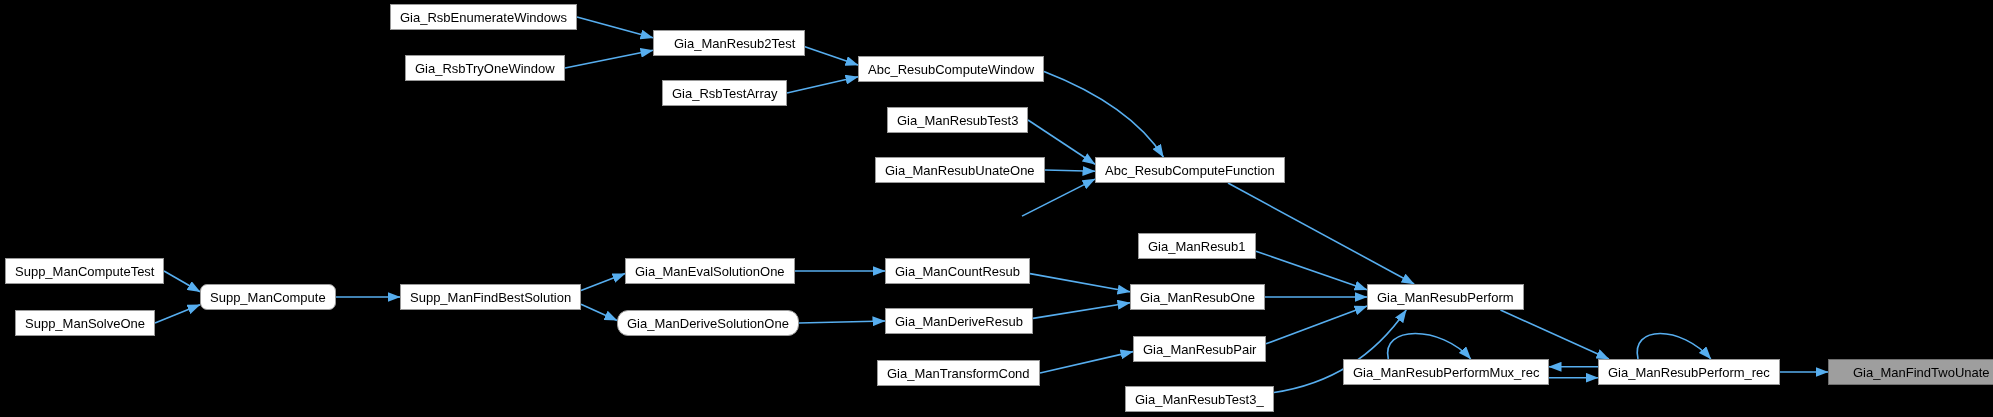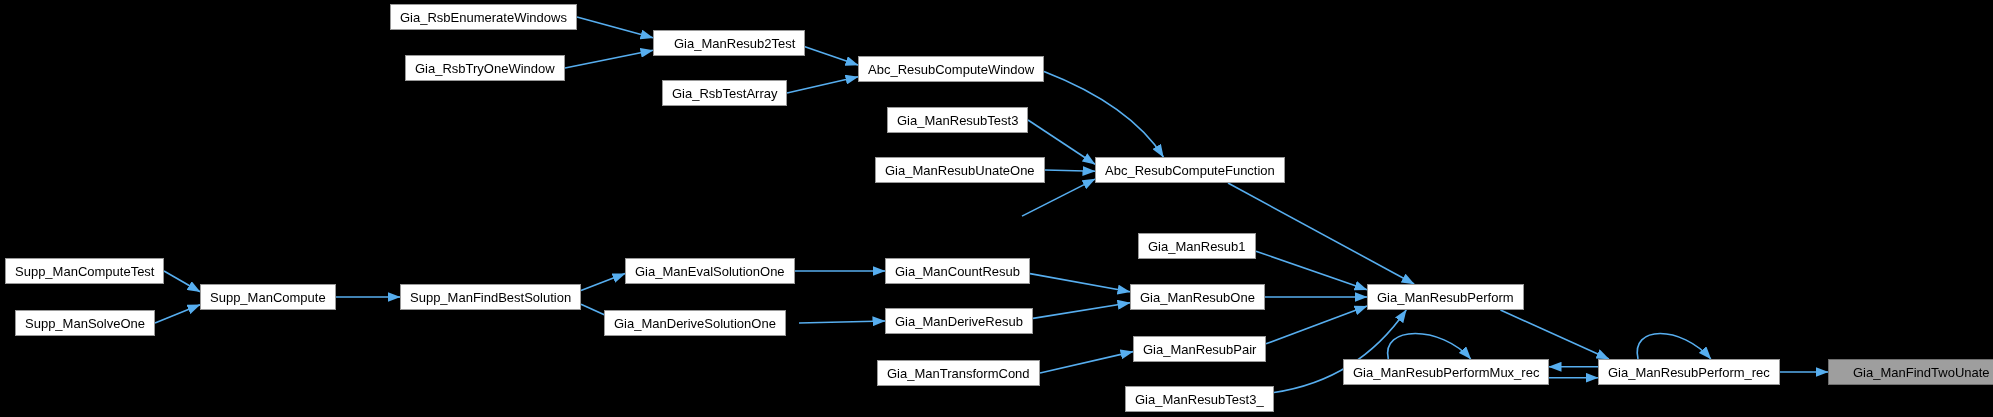--- a/index.html
+++ b/index.html
@@ -82,24 +82,24 @@
 <div class="node" style="left: 390px; top: 4px;">Gia_RsbEnumerateWindows</div>
     <div class="node" style="left: 405px; top: 55px;">Gia_RsbTryOneWindow</div>
     <div class="node" style="left: 653px; top: 30px; padding-left: 20px;">Gia_ManResub2Test</div>
     <div class="node" style="left: 662px; top: 80px;">Gia_RsbTestArray</div>
     <div class="node" style="left: 858px; top: 56px;">Abc_ResubComputeWindow</div>
     <div class="node" style="left: 887px; top: 107px;">Gia_ManResubTest3</div>
     <div class="node" style="left: 875px; top: 157px;">Gia_ManResubUnateOne</div>
     <div class="node" style="left: 1095px; top: 157px;">Abc_ResubComputeFunction</div>
     <div class="node" style="left: 5px; top: 258px;">Supp_ManComputeTest</div>
     <div class="node" style="left: 15px; top: 310px;">Supp_ManSolveOne</div>
-    <div class="node" style="left: 200px; top: 284px;">Supp_ManCompute</div>
+    <div class="node" style="left: 200px; top: 284px; border-radius: 7px;">Supp_ManCompute</div>
     <div class="node" style="left: 400px; top: 284px;">Supp_ManFindBestSolution</div>
     <div class="node" style="left: 625px; top: 258px;">Gia_ManEvalSolutionOne</div>
-    <div class="node" style="left: 604px; top: 310px;">Gia_ManDeriveSolutionOne</div>
+    <div class="node" style="left: 617px; top: 310px; border-radius: 11px;">Gia_ManDeriveSolutionOne</div>
     <div class="node" style="left: 885px; top: 258px;">Gia_ManCountResub</div>
     <div class="node" style="left: 885px; top: 308px;">Gia_ManDeriveResub</div>
     <div class="node" style="left: 877px; top: 360px;">Gia_ManTransformCond</div>
     <div class="node" style="left: 1138px; top: 233px;">Gia_ManResub1</div>
     <div class="node" style="left: 1130px; top: 284px;">Gia_ManResubOne</div>
     <div class="node" style="left: 1133px; top: 336px;">Gia_ManResubPair</div>
     <div class="node" style="left: 1125px; top: 386px;">Gia_ManResubTest3_</div>
     <div class="node" style="left: 1367px; top: 284px;">Gia_ManResubPerform</div>
     <div class="node" style="left: 1343px; top: 359px;">Gia_ManResubPerformMux_rec</div>
     <div class="node" style="left: 1598px; top: 359px;">Gia_ManResubPerform_rec</div>

